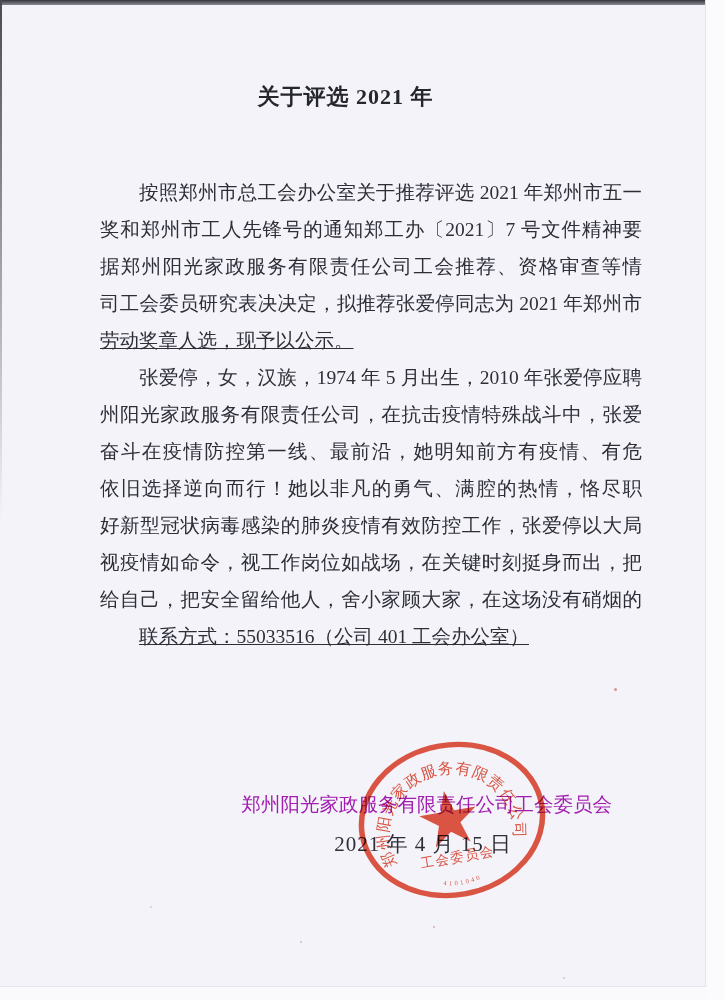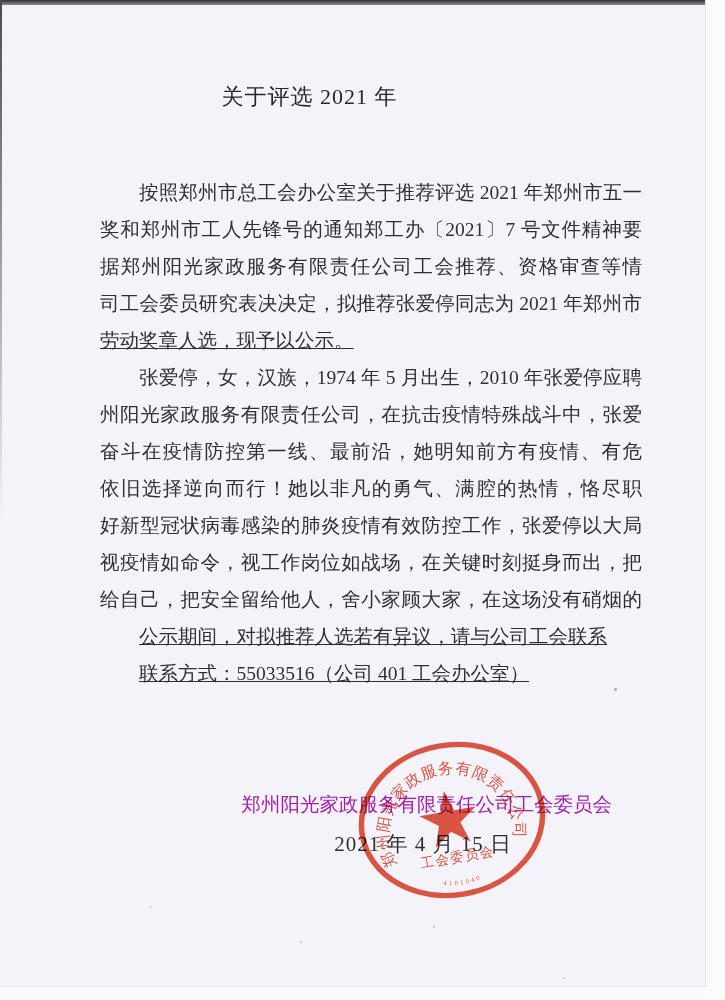--- a/index.html
+++ b/index.html
@@ -22,21 +22,21 @@
   .scan-strip-right{
     position:absolute;right:0;top:0;width:19px;height:1000px;
     background:#fbfbfd;border-left:1px solid #e3e3ea;
   }
   .scan-strip-bottom{
     position:absolute;left:0;bottom:0;width:706px;height:13px;
     background:#fafafc;border-top:1px solid #e4e4ea;
   }
   .title{
     position:absolute;left:0;width:619px;text-align:center;
-    font-size:22px;font-weight:normal;color:#26262e;letter-spacing:1px;
+    font-size:22px;font-weight:bold;color:#26262e;letter-spacing:1px;padding-left:36px;
   }
   .title1{top:82px;}
   .title2{top:120px;}
   .bodyblock{
     position:absolute;left:100px;top:174px;width:542px;
     font-size:19.5px;color:#2e2e38;
   }
   .ln{
     height:37px;line-height:37px;
     text-align:justify;text-align-last:justify;
@@ -75,21 +75,20 @@
     <div class="ln">据郑州阳光家政服务有限责任公司工会推荐、资格审查等情况，经公</div>
     <div class="ln">司工会委员研究表决决定，拟推荐张爱停同志为 2021 年郑州市五一</div>
     <div class="ln short">劳动奖章人选，现予以公示。</div>
     <div class="ln ind">张爱停，女，汉族，1974 年 5 月出生，2010 年张爱停应聘到郑</div>
     <div class="ln">州阳光家政服务有限责任公司，在抗击疫情特殊战斗中，张爱停坚守</div>
     <div class="ln">奋斗在疫情防控第一线、最前沿，她明知前方有疫情、有危险，但她</div>
     <div class="ln">依旧选择逆向而行！她以非凡的勇气、满腔的热情，恪尽职守。为做</div>
     <div class="ln">好新型冠状病毒感染的肺炎疫情有效防控工作，张爱停以大局为重，</div>
     <div class="ln">视疫情如命令，视工作岗位如战场，在关键时刻挺身而出，把风险留</div>
     <div class="ln">给自己，把安全留给他人，舍小家顾大家，在这场没有硝烟的战场上</div>
-    <div class="ln short ind">公示期间，对拟推荐人选若有异议，请与公司工会联系</div>
     <div class="ln short ind">联系方式：55033516（公司 401 工会办公室）</div>
   </div>
 
   <div class="signature">郑州阳光家政服务有限责任公司工会委员会</div>
   <div class="dateline">2021 年 4 月 15 日</div>
 
   <svg class="seal" viewBox="0 0 200 164" xmlns="http://www.w3.org/2000/svg">
     <g transform="rotate(-10 100 82)" font-family="'Liberation Serif','DejaVu Serif',serif">
       <ellipse cx="100" cy="82" rx="91" ry="75" fill="none" stroke-width="5.5" stroke="#df3820"></ellipse>
       <path id="sealArc" d="M 38,116 A 63,60 0 1 1 156,116" fill="none"></path>

